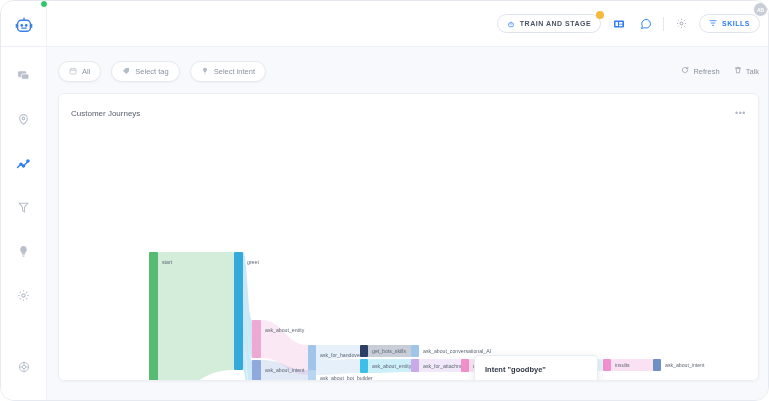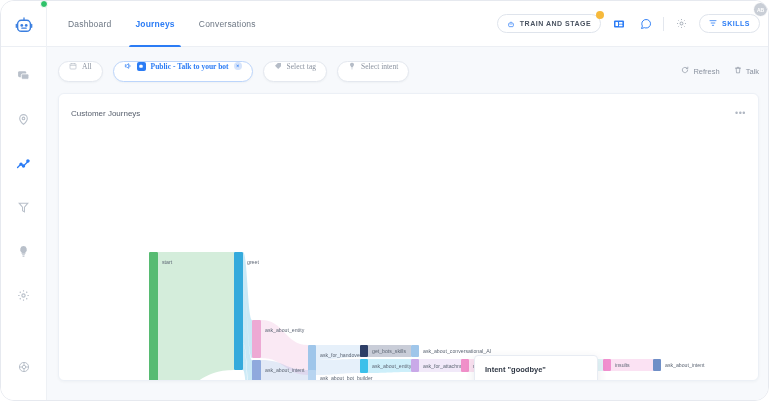--- a/index.html
+++ b/index.html
@@ -112,27 +112,26 @@
   
   .content {
     position: absolute; left: 46px; top: 46px;
     width: 723px; height: 355px;
     background: #f7f9fc;
     padding: 10px 11px 0 11px;
   }
 
   .toolbar { display: flex; align-items: center; height: 28px; margin-bottom: 8px; }
   .fpill {
-    display: flex; align-items: flex-start; gap: 5px;
+    display: flex; align-items: center; gap: 5px;
     height: 21px; padding: 0 10px; margin-right: 10px;
     background: #fff; border: 1px solid #e4e8ef;
     border-radius: 11px; font-size: 7.5px; color: #8b93a0;
     cursor: pointer; white-space: nowrap;
     box-shadow: 0 1px 2px rgba(30,40,60,.04);
-    font-family: Liberation Serif, serif;
   }
   .fpill.active { border-color: #bcd5fb; color: #2b7cf5; font-weight: 600; }
   .fpill .gi { display: flex; color: #b5bcc7; }
   .fpill.active .gi { color: #2b7cf5; }
   .chip-x {
     width: 8px; height: 8px; border-radius: 50%;
     background: #d6e4fb; color: #2b7cf5; font-size: 6px;
     display: flex; align-items: center; justify-content: center;
   }
   .bot-sq {
@@ -190,25 +189,20 @@
           <circle cx="9.6" cy="13.5" r="1.5" fill="#3b7fe0"></circle>
           <circle cx="14.4" cy="13.5" r="1.5" fill="#3b7fe0"></circle>
           <path d="M9.6 16.6h4.8" stroke="#3b7fe0" stroke-width="1.3" stroke-linecap="round"></path>
           <path d="M12 8V5.4" stroke="#3b7fe0" stroke-width="1.4" stroke-linecap="round"></path>
           <path d="M3.6 12.4v3.2M20.4 12.4v3.2" stroke="#3b7fe0" stroke-width="1.4" stroke-linecap="round"></path>
         </svg>
       </div>
       <div class="logo-dot"></div>
     </div>
 
-    <div class="nav-tabs">
-      <div class="nav-tab">Dashboard</div>
-      <div class="nav-tab active">Journeys</div>
-      <div class="nav-tab">Conversations</div>
-    </div>
 
     <div class="top-right">
 
       <div class="pill-btn">
         <span class="ic">
           <svg width="8" height="8" viewBox="0 0 24 24" fill="none" stroke="currentColor" stroke-width="2.2">
             <rect x="5" y="9" width="14" height="11" rx="3"></rect>
               <path d="M12 9V5"></path>
               <circle cx="9.5" cy="14" r="1.2" fill="currentColor" stroke="none"></circle>
               <circle cx="14.5" cy="14" r="1.2" fill="currentColor" stroke="none"></circle>
@@ -331,36 +325,20 @@
       <div class="fpill">
         <span class="gi">
           <svg width="8" height="8" viewBox="0 0 24 24" fill="none" stroke="currentColor" stroke-width="2">
               <rect x="3" y="5" width="18" height="16" rx="2.5"></rect>
               <path d="M3 10h18M8 3v4M16 3v4"></path>
             </svg>
         </span>
         <span>All</span>
       </div>
 
-      <div class="fpill active">
-        <span class="gi">
-          <svg width="8" height="8" viewBox="0 0 24 24" fill="none" stroke="currentColor" stroke-width="2.1" stroke-linecap="round">
-              <path d="M4 9v6h4l6 4V5L8 9z"></path>
-              <path d="M17.5 9.2a4 4 0 0 1 0 5.6"></path>
-            </svg>
-        </span>
-        <span class="bot-sq">
-          <svg width="6" height="6" viewBox="0 0 24 24" fill="#fff">
-              <rect x="5" y="8" width="14" height="11" rx="3"></rect>
-              <rect x="11" y="3" width="2" height="5" rx="1"></rect>
-            </svg>
-        </span>
-        <span>Public - Talk to your bot</span>
-        <span class="chip-x">×</span>
-      </div>
 
       <div class="fpill">
         <span class="gi">
           <svg width="8" height="8" viewBox="0 0 24 24" fill="currentColor">
               <path d="M3 11.5 11.5 3H21v9.5L12.5 21z"></path>
             </svg>
         </span>
         <span>Select tag</span>
       </div>
 

